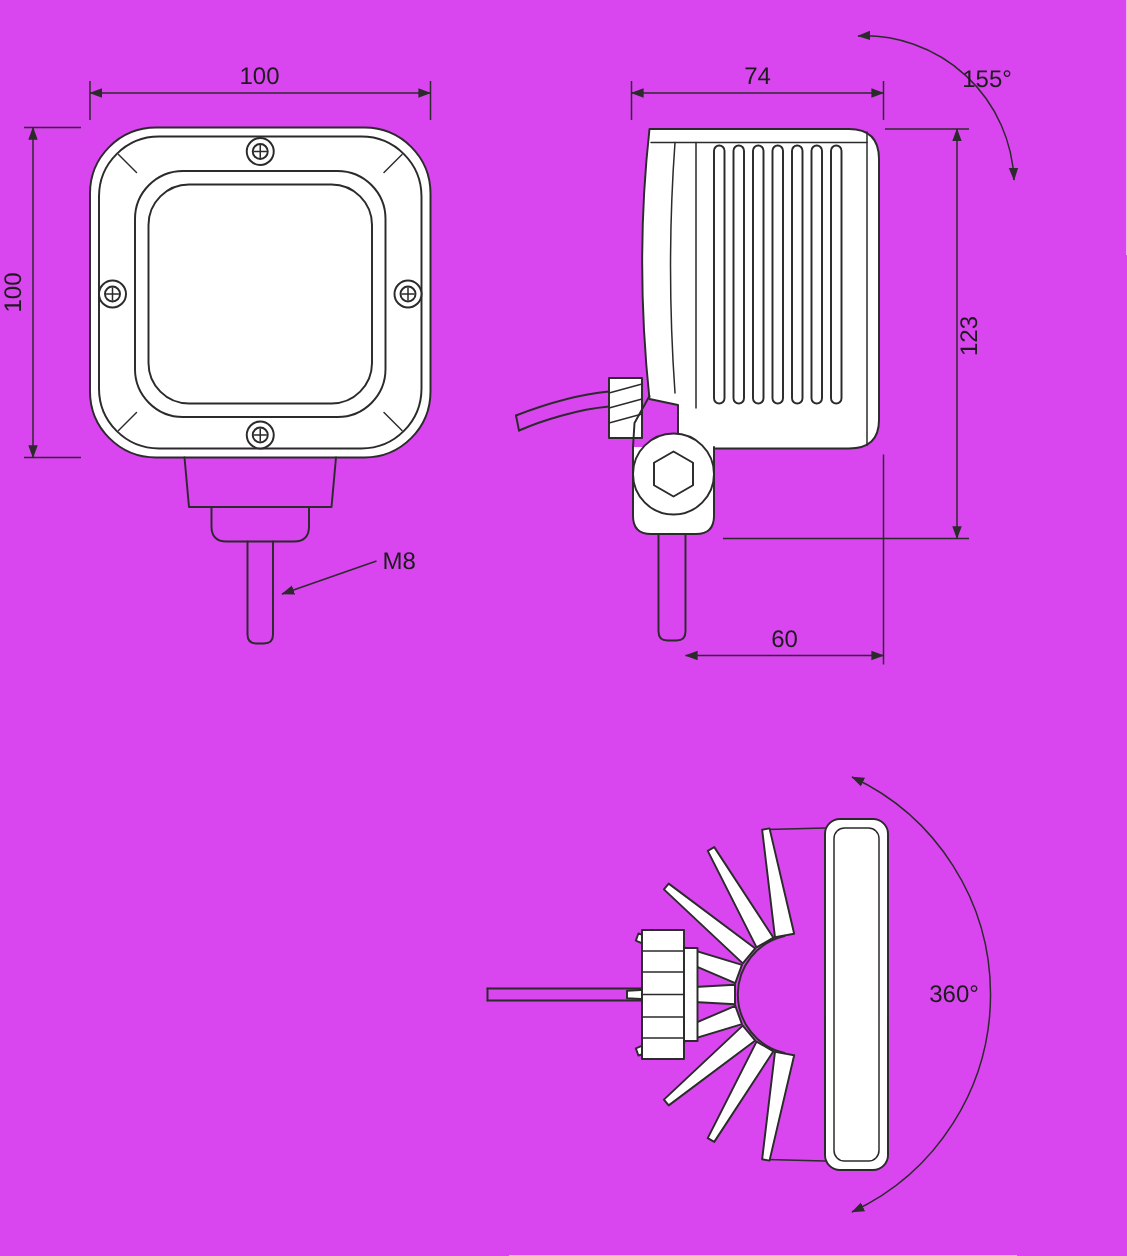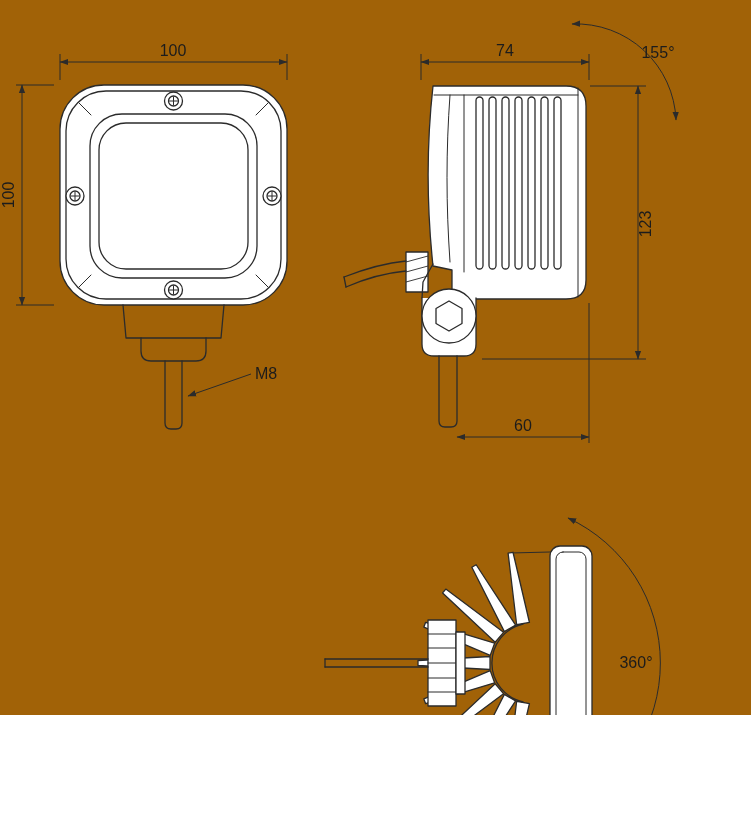--- a/index.html
+++ b/index.html
@@ -1,19 +1,19 @@
 <!DOCTYPE html>
 <html><head>
 <meta charset="utf-8">
 <style>
   html,body{margin:0;padding:0;background:#ffffff;}
   .canvas{
     position:relative;
-    width:751px;height:715px;
-    background:#a16207;
+    width:751px;height:837px;
+    background:#d946ef;
     font-family:"Liberation Sans", sans-serif;
     overflow:hidden;
   }
   svg{display:block;}
   .drawline{stroke:#2b2b2b;stroke-width:1.3;fill:none;stroke-linecap:round;stroke-linejoin:round;}
   .thin{stroke-width:1;}
   .wfill{fill:#ffffff;}
   .dim{stroke:#2b2b2b;stroke-width:1;fill:none;}
   .dimtext{font-family:"Liberation Sans",sans-serif;font-size:16px;fill:#1c1c1c;}
   .hatch{stroke:#2b2b2b;stroke-width:0.9;fill:none;}

